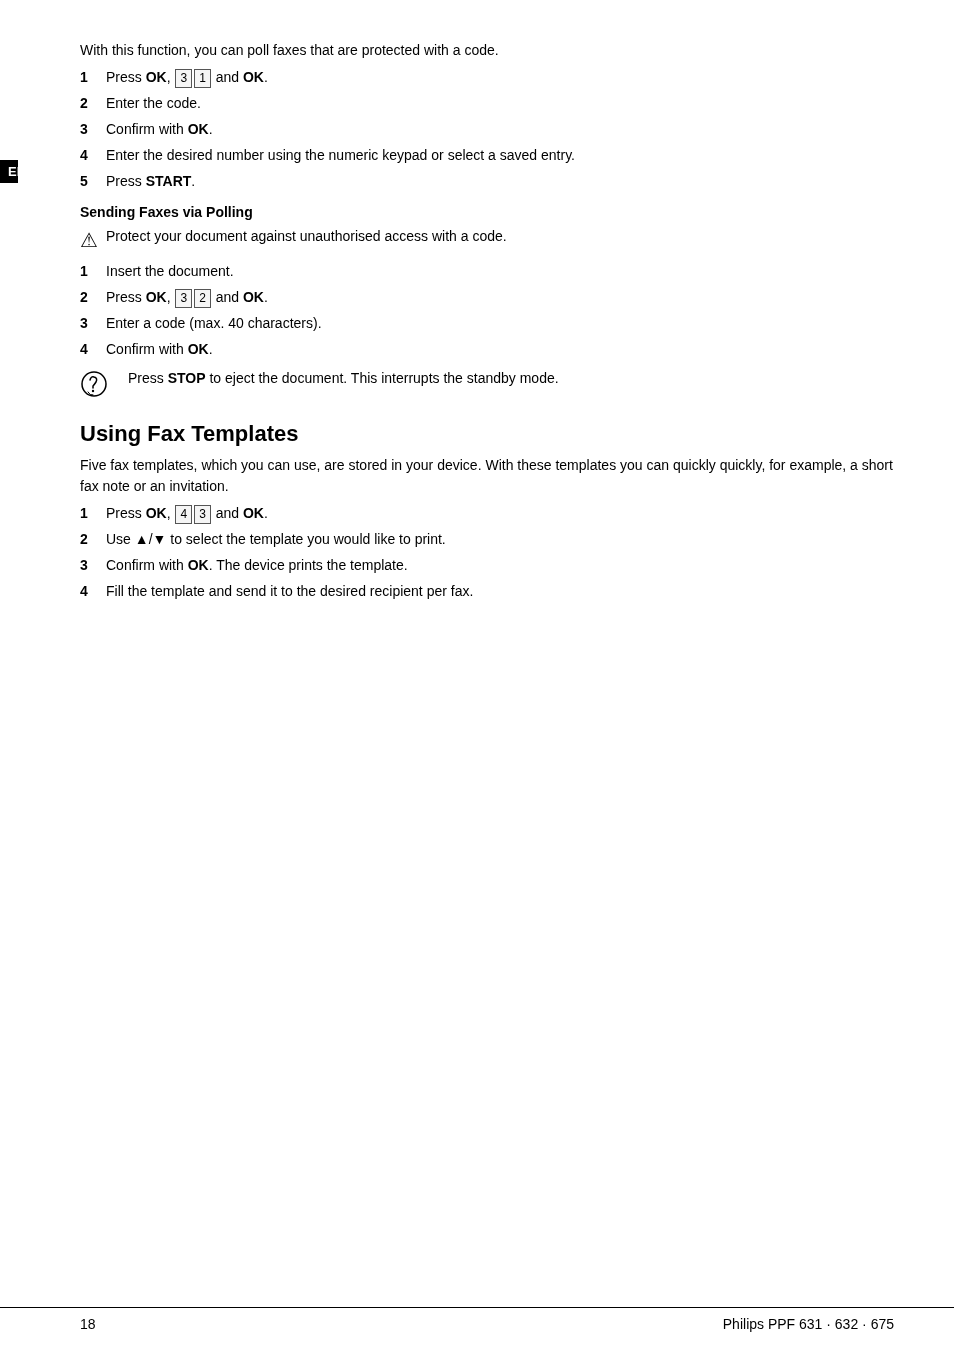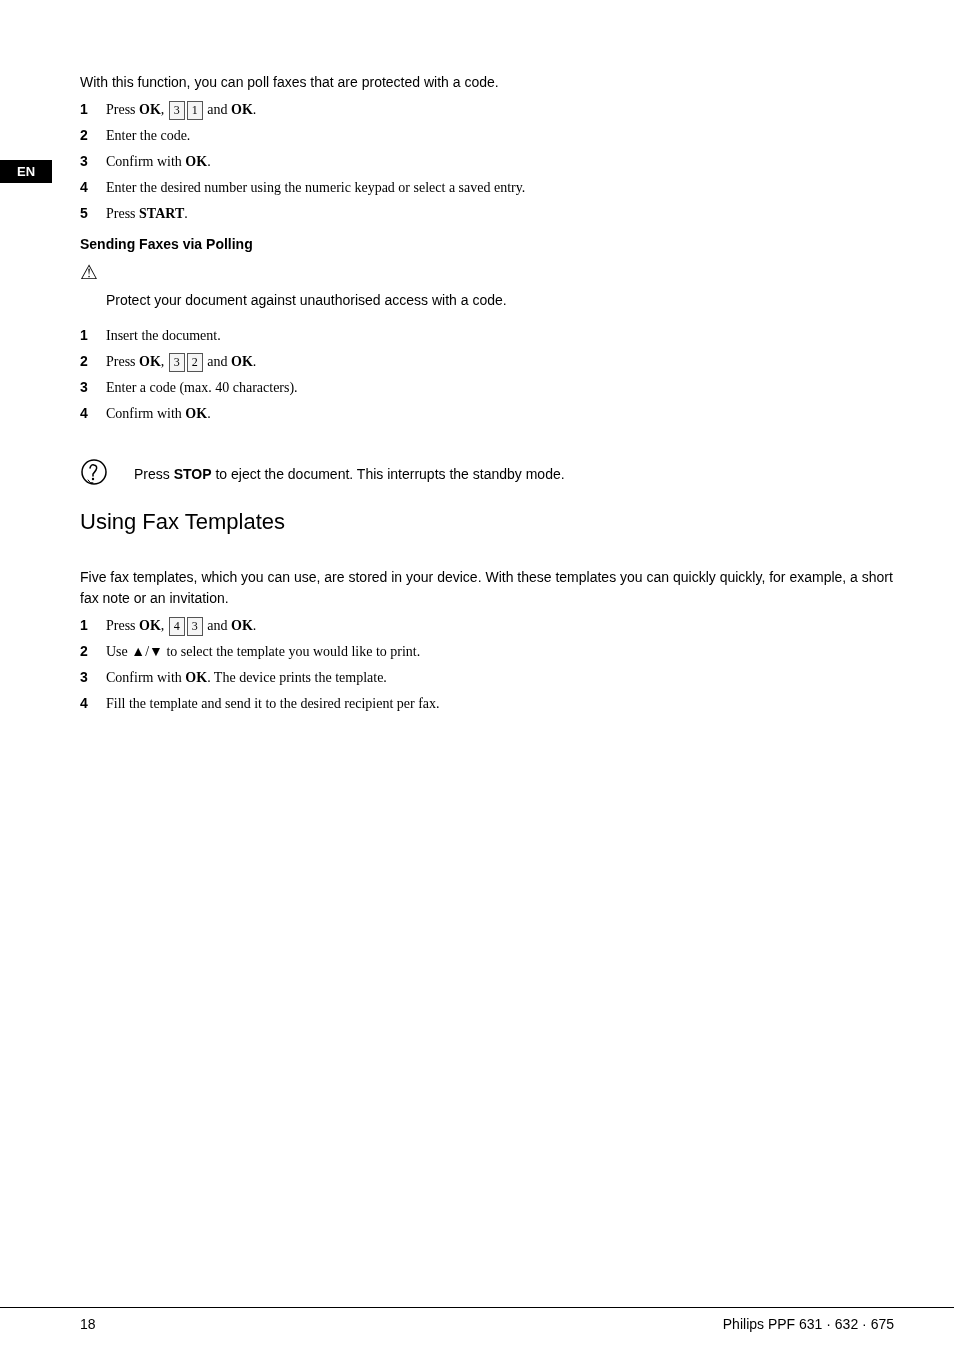--- a/index.html
+++ b/index.html
@@ -20,57 +20,55 @@
     }
     .en-tab {
       position: absolute;
       left: 0;
       top: 160px;
       background: #000;
       color: #fff;
       font-weight: bold;
       font-size: 13px;
       padding: 4px 8px;
-      width: 52px;
+      width: 18px;
       text-align: center;
     }
     h2 {
       font-size: 14px;
       font-weight: bold;
       margin-bottom: 6px;
     }
     h1.section-title {
       font-size: 22px;
-      font-weight: normal;
+      font-weight: bold;
       margin-top: 18px;
       margin-bottom: 8px;
     }
     p {
       margin-bottom: 6px;
       line-height: 1.5;
-      margin-top: 32px;
     }
     ol {
       list-style: none;
       margin: 0 0 8px 0;
       padding: 0;
     }
     ol li {
       display: flex;
       margin-bottom: 5px;
       line-height: 1.5;
     }
     ol li .num {
       font-weight: bold;
       min-width: 20px;
       margin-right: 6px;
     }
     ol li .content {
       flex: 1;
-      font-family: Liberation Serif, serif;
     }
     .bold { font-weight: bold; }
     .key-box {
       display: inline-block;
       border: 1px solid #555;
       padding: 0px 4px;
       font-size: 12px;
       line-height: 1.4;
       margin: 0 1px;
       background: #f5f5f5;
@@ -82,23 +80,23 @@
       gap: 8px;
     }
     .warning-icon {
       font-size: 20px;
       line-height: 1.2;
       flex-shrink: 0;
       margin-top: 2px;
     }
     .tip-block {
       display: flex;
-      align-items: flex-end;
+      align-items: flex-start;
       margin-bottom: 8px;
-      gap: 26px;
+      gap: 20px;
     }
     .tip-icon {
       font-size: 20px;
       line-height: 1.2;
       flex-shrink: 0;
       margin-top: 2px;
     }
     .footer {
       position: absolute;
       bottom: 20px;

